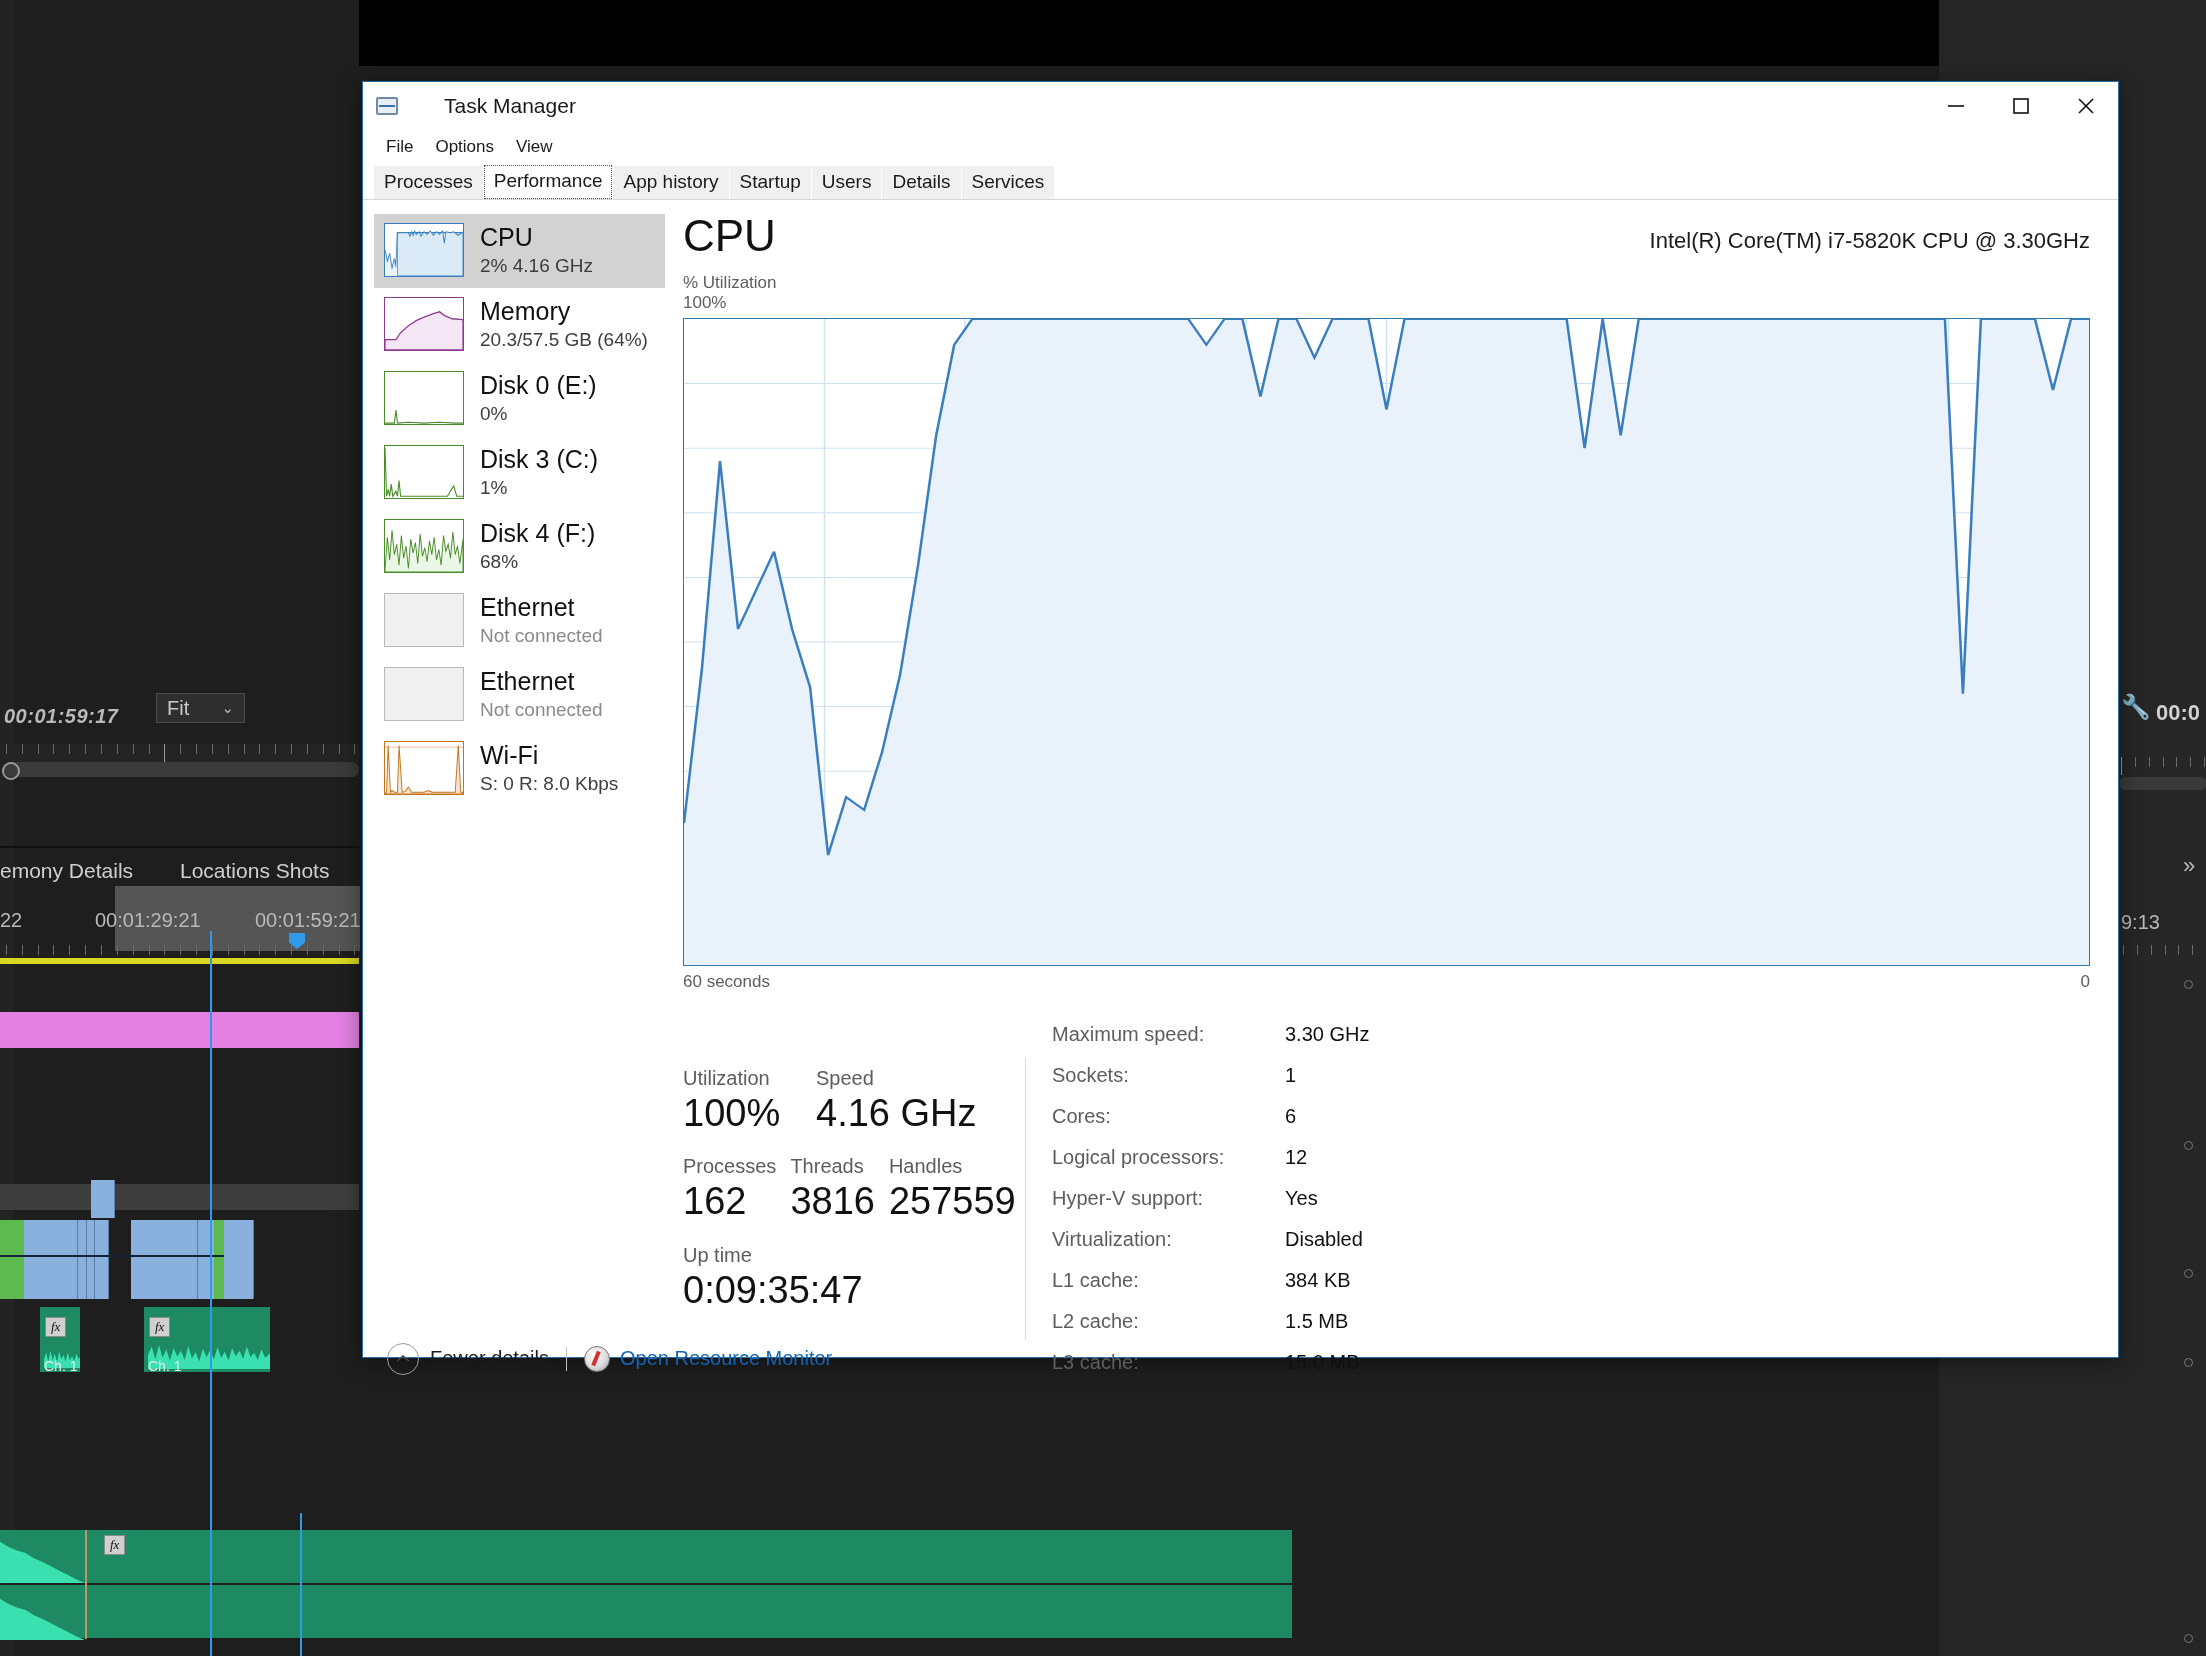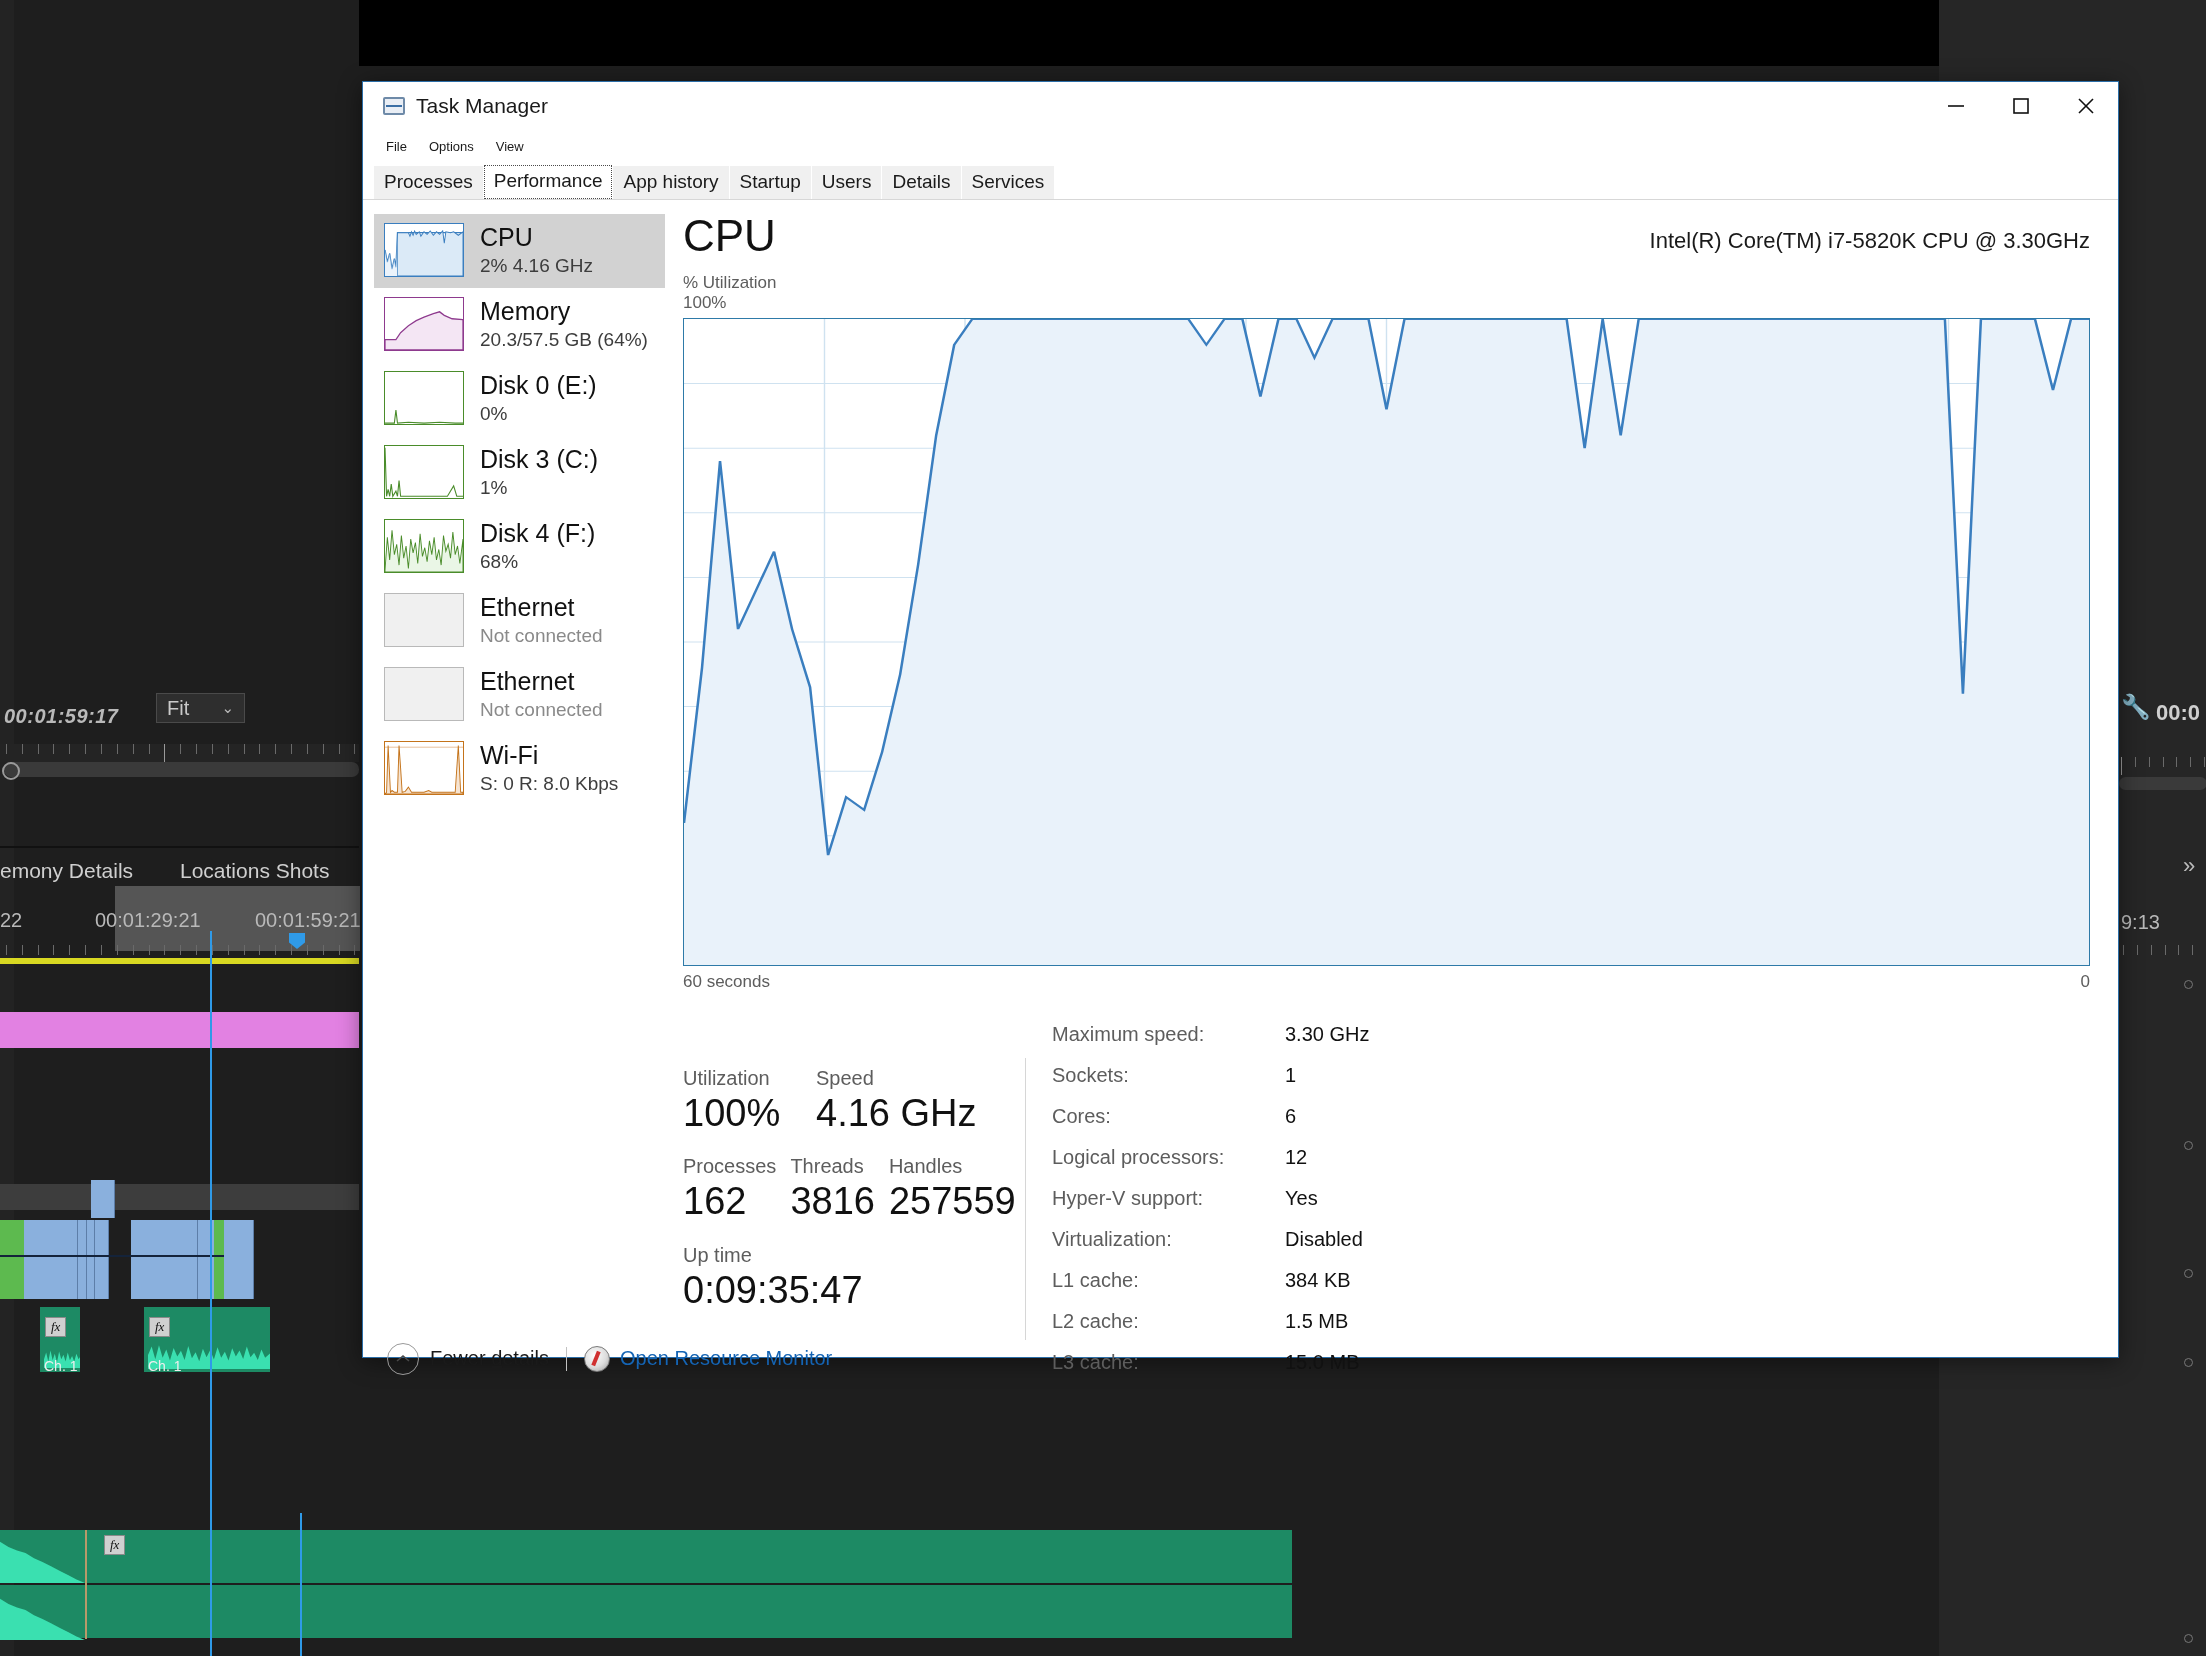--- a/index.html
+++ b/index.html
@@ -43,31 +43,31 @@
   .playhead{position:absolute;width:2px;background:#2f9ae8;}
   .dot-right{position:absolute;width:7px;height:7px;border:1px solid #777;border-radius:50%;}
   .wrench{position:absolute;color:#d4d4d4;font-size:24px;}
 
   
   #tm{
     position:absolute;left:362px;top:81px;width:1757px;height:1277px;
     background:#ffffff;border:1px solid #2b6ea8;box-sizing:border-box;
     box-shadow:0 4px 22px rgba(0,0,0,.45);
   }
-  .titlebar{height:48px;display:flex;align-items:center;padding-left:20px;position:relative;}
+  .titlebar{height:48px;display:flex;align-items:center;padding-left:13px;position:relative;gap:35px;}
   .tm-icon{width:22px;height:18px;position:relative;margin-right:11px;}
   .tm-icon .scr{position:absolute;inset:0;background:#e9eef5;border:2px solid #6e8aa8;border-radius:2px;}
   .tm-icon .ln{position:absolute;left:3px;right:3px;top:8px;height:2px;background:#3a6ea5;}
   .tm-title{font-size:21px;color:#1a1a1a;}
   .wbtns{position:absolute;right:0;top:0;height:48px;display:flex;}
   .wbtn{width:65px;height:48px;display:flex;align-items:center;justify-content:center;}
   .wbtn svg{display:block;}
 
   .menubar{display:flex;padding-left:12px;gap:0;height:33px;align-items:center;}
-  .menuitem{font-size:13px;color:#1a1a1a;padding:3px 11px;}
+  .menuitem{font-size:17px;color:#1a1a1a;padding:3px 11px;}
 
   .tabstrip{display:flex;padding-left:11px;align-items:flex-end;height:36px;
     border-bottom:1px solid #d7d7d7;}
   .tab{font-size:19px;color:#1a1a1a;padding:4px 9px 6px 9px;border:1px solid transparent;
     background:#f0f0f0;border-bottom:none;margin-right:1px;}
   .tab.active{background:#ffffff;border:1px dotted #4a4a4a;}
 
   .tmbody{display:flex;height:1124px;}
   .sidebar{width:302px;padding:14px 0 0 11px;box-sizing:border-box;background:#fff;}
   .side-item{display:flex;align-items:flex-start;gap:16px;padding:9px 10px 9px 10px;

